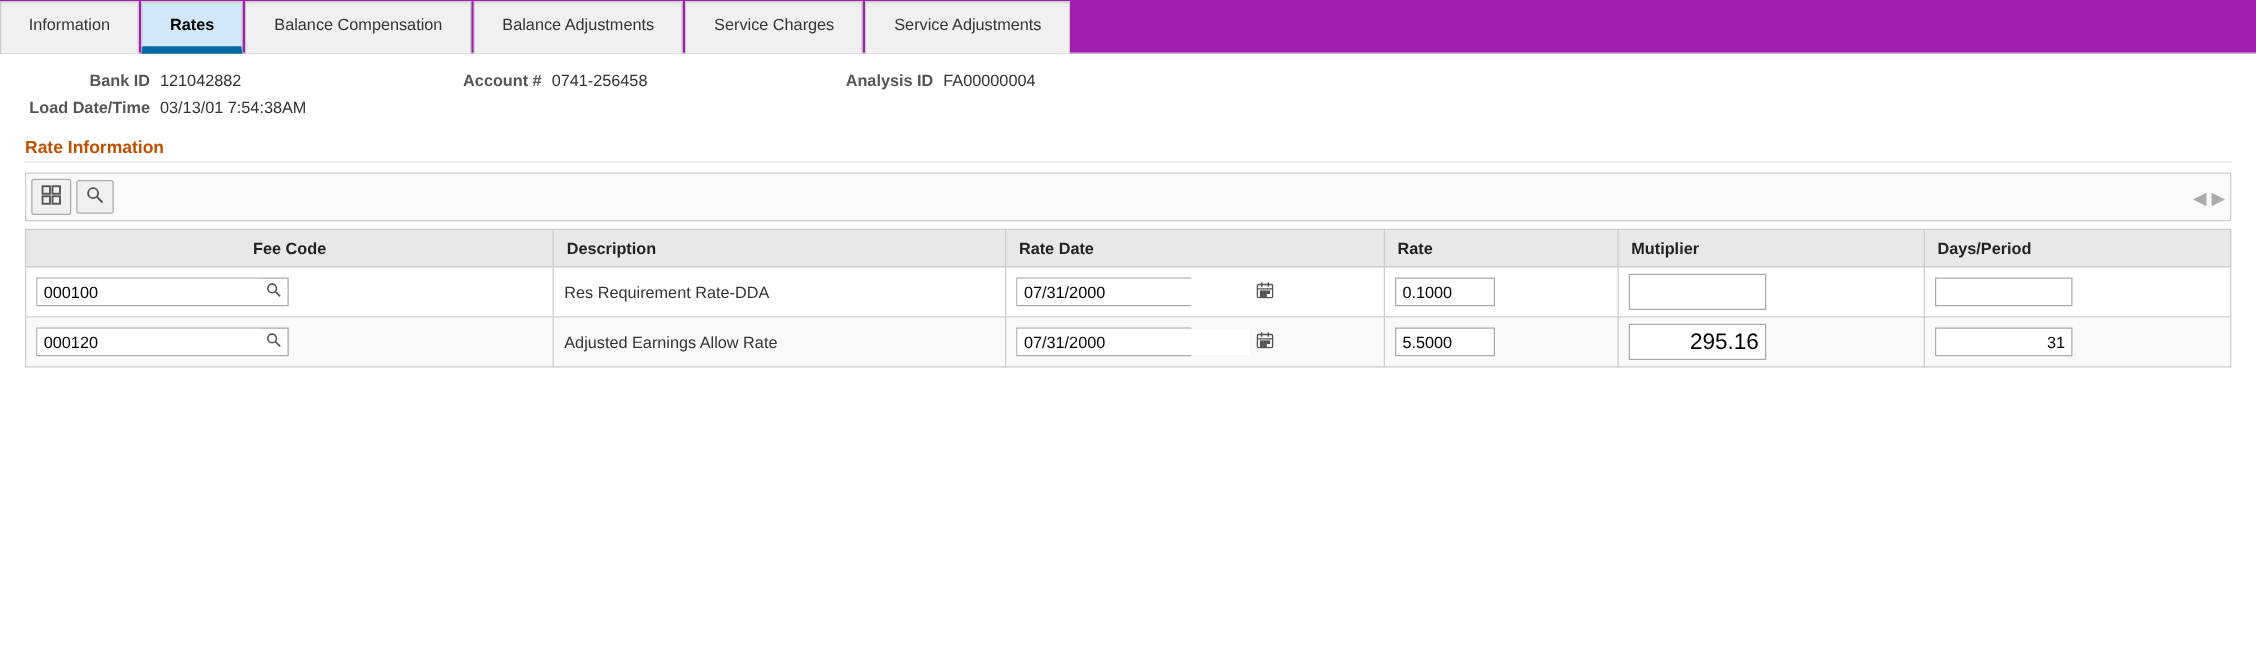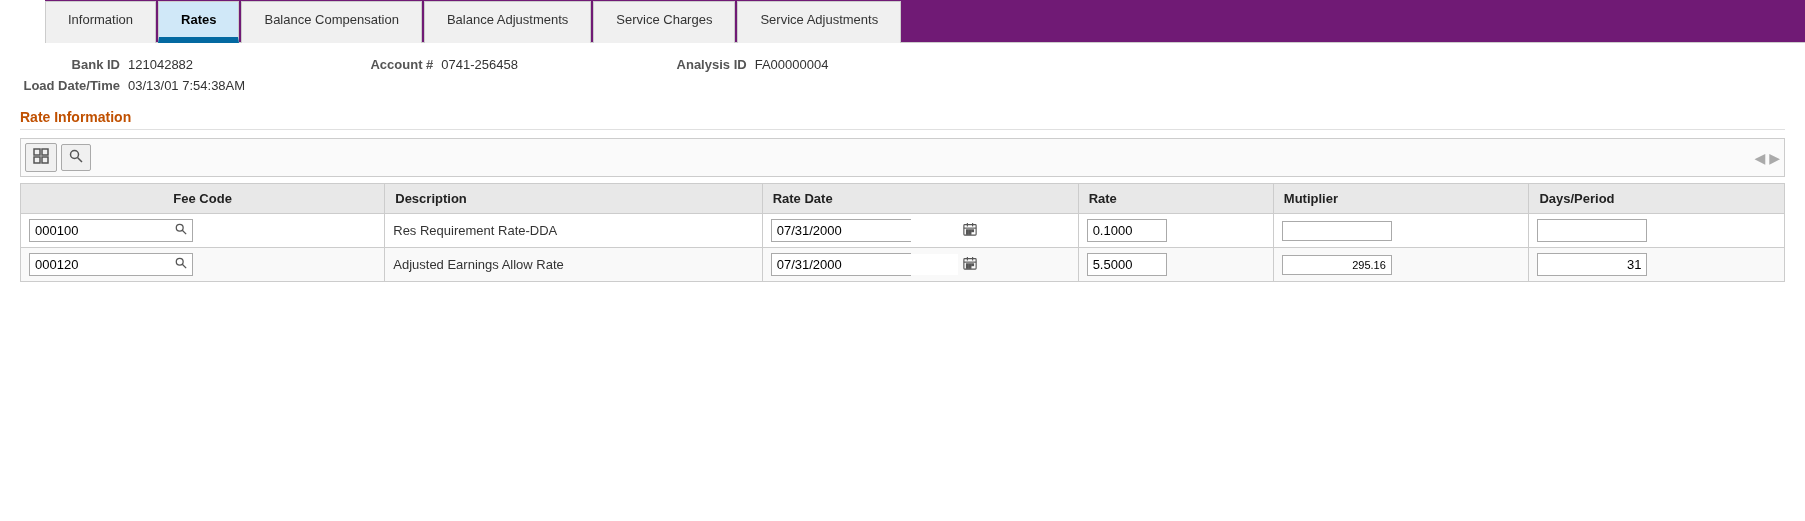--- a/index.html
+++ b/index.html
@@ -7,22 +7,21 @@
       font-family: Arial, sans-serif;
       font-size: 13px;
       background: #fff;
       color: #333;
     }
 
     
     .tabs {
       display: flex;
       border-bottom: 1px solid #ccc;
-      background: #701a75;
-      margin-left: 45px;
+      background: #a21caf;
     }
     .tab {
       padding: 10px 22px;
       border: 1px solid #ccc;
       border-bottom: none;
       cursor: pointer;
       background: #f0f0f0;
       color: #333;
       text-decoration: none;
       font-size: 13px;
@@ -123,21 +122,21 @@
       vertical-align: middle;
     }
     .data-table tr:nth-child(even) td {
       background: #f9f9f9;
     }
     .field-input-with-search {
       display: flex;
       align-items: center;
       border: 1px solid #aaa;
       background: #fff;
-      width: 164px;
+      width: 202px;
     }
     .field-input-with-search input {
       border: none;
       outline: none;
       padding: 3px 5px;
       font-size: 13px;
       flex: 1;
       width: 100%;
     }
     .search-btn-inline {
@@ -175,21 +174,21 @@
     .rate-input {
       border: 1px solid #aaa;
       padding: 3px 5px;
       font-size: 13px;
       width: 80px;
       background: #fff;
     }
     .multiplier-input {
       border: 1px solid #aaa;
       padding: 3px 5px;
-      font-size: 11px;
+      font-size: 18px;
       width: 110px;
       text-align: right;
       background: #fff;
     }
     .days-input {
       border: 1px solid #aaa;
       padding: 3px 5px;
       font-size: 13px;
       width: 110px;
       text-align: right;

